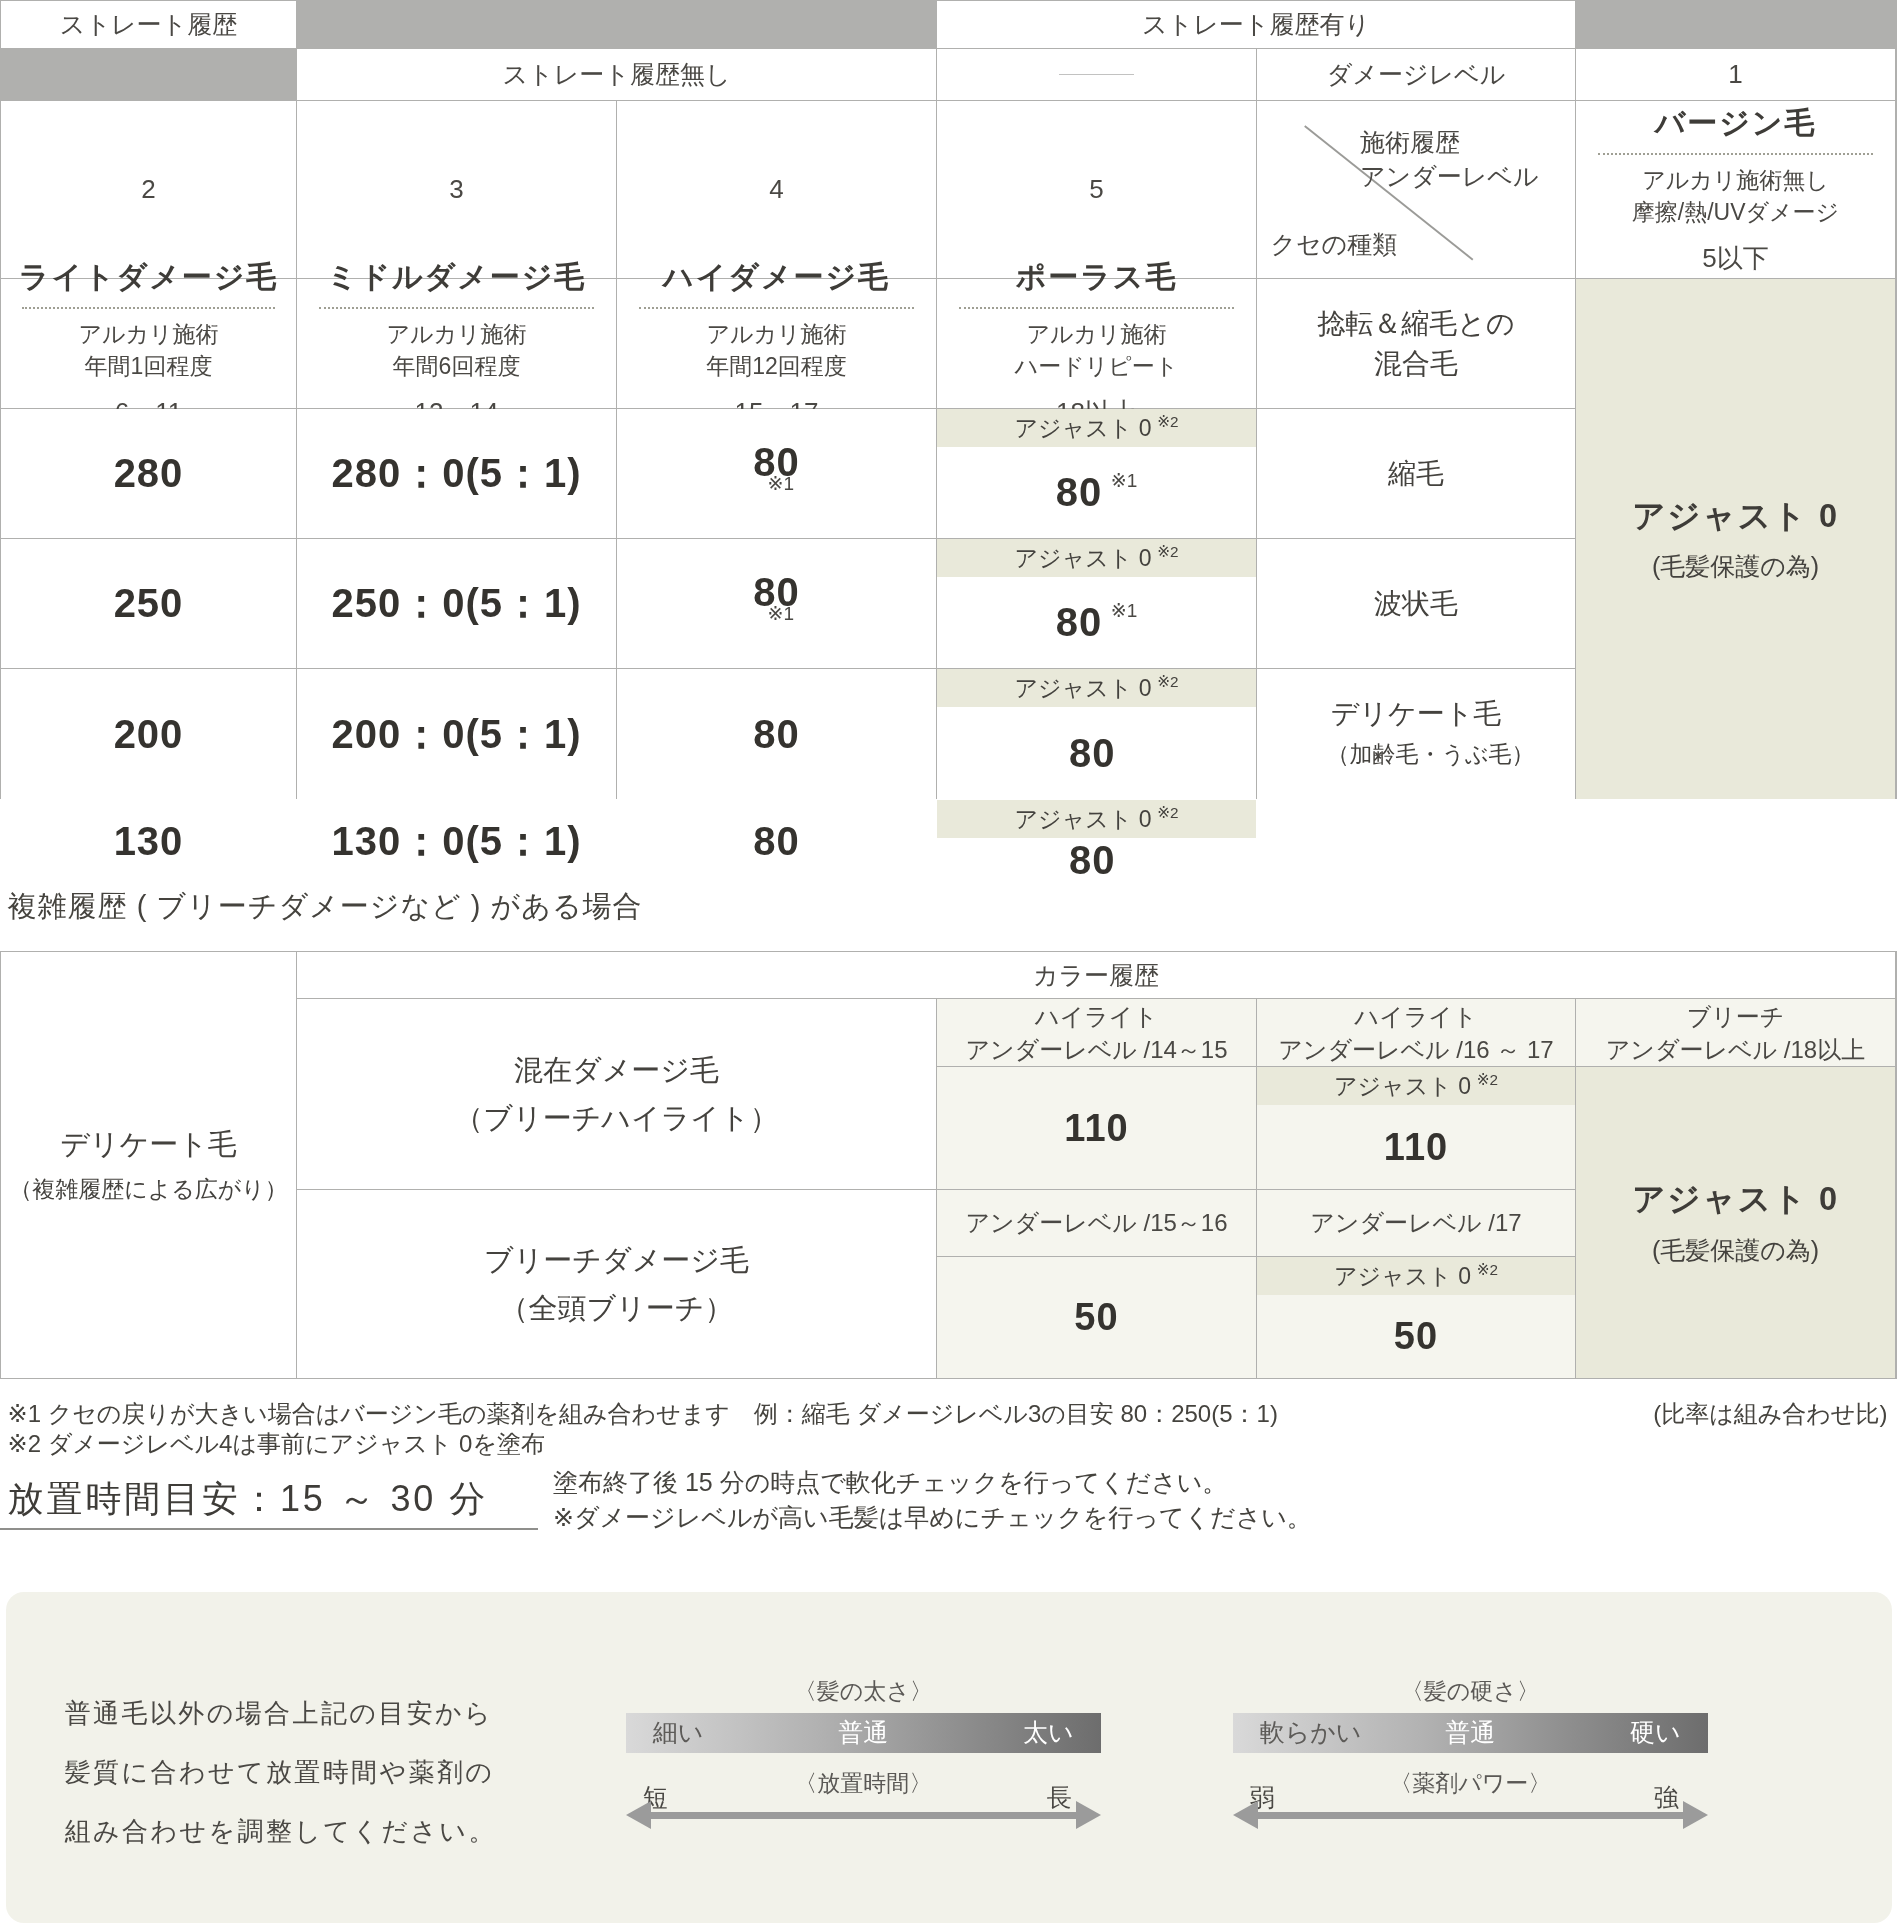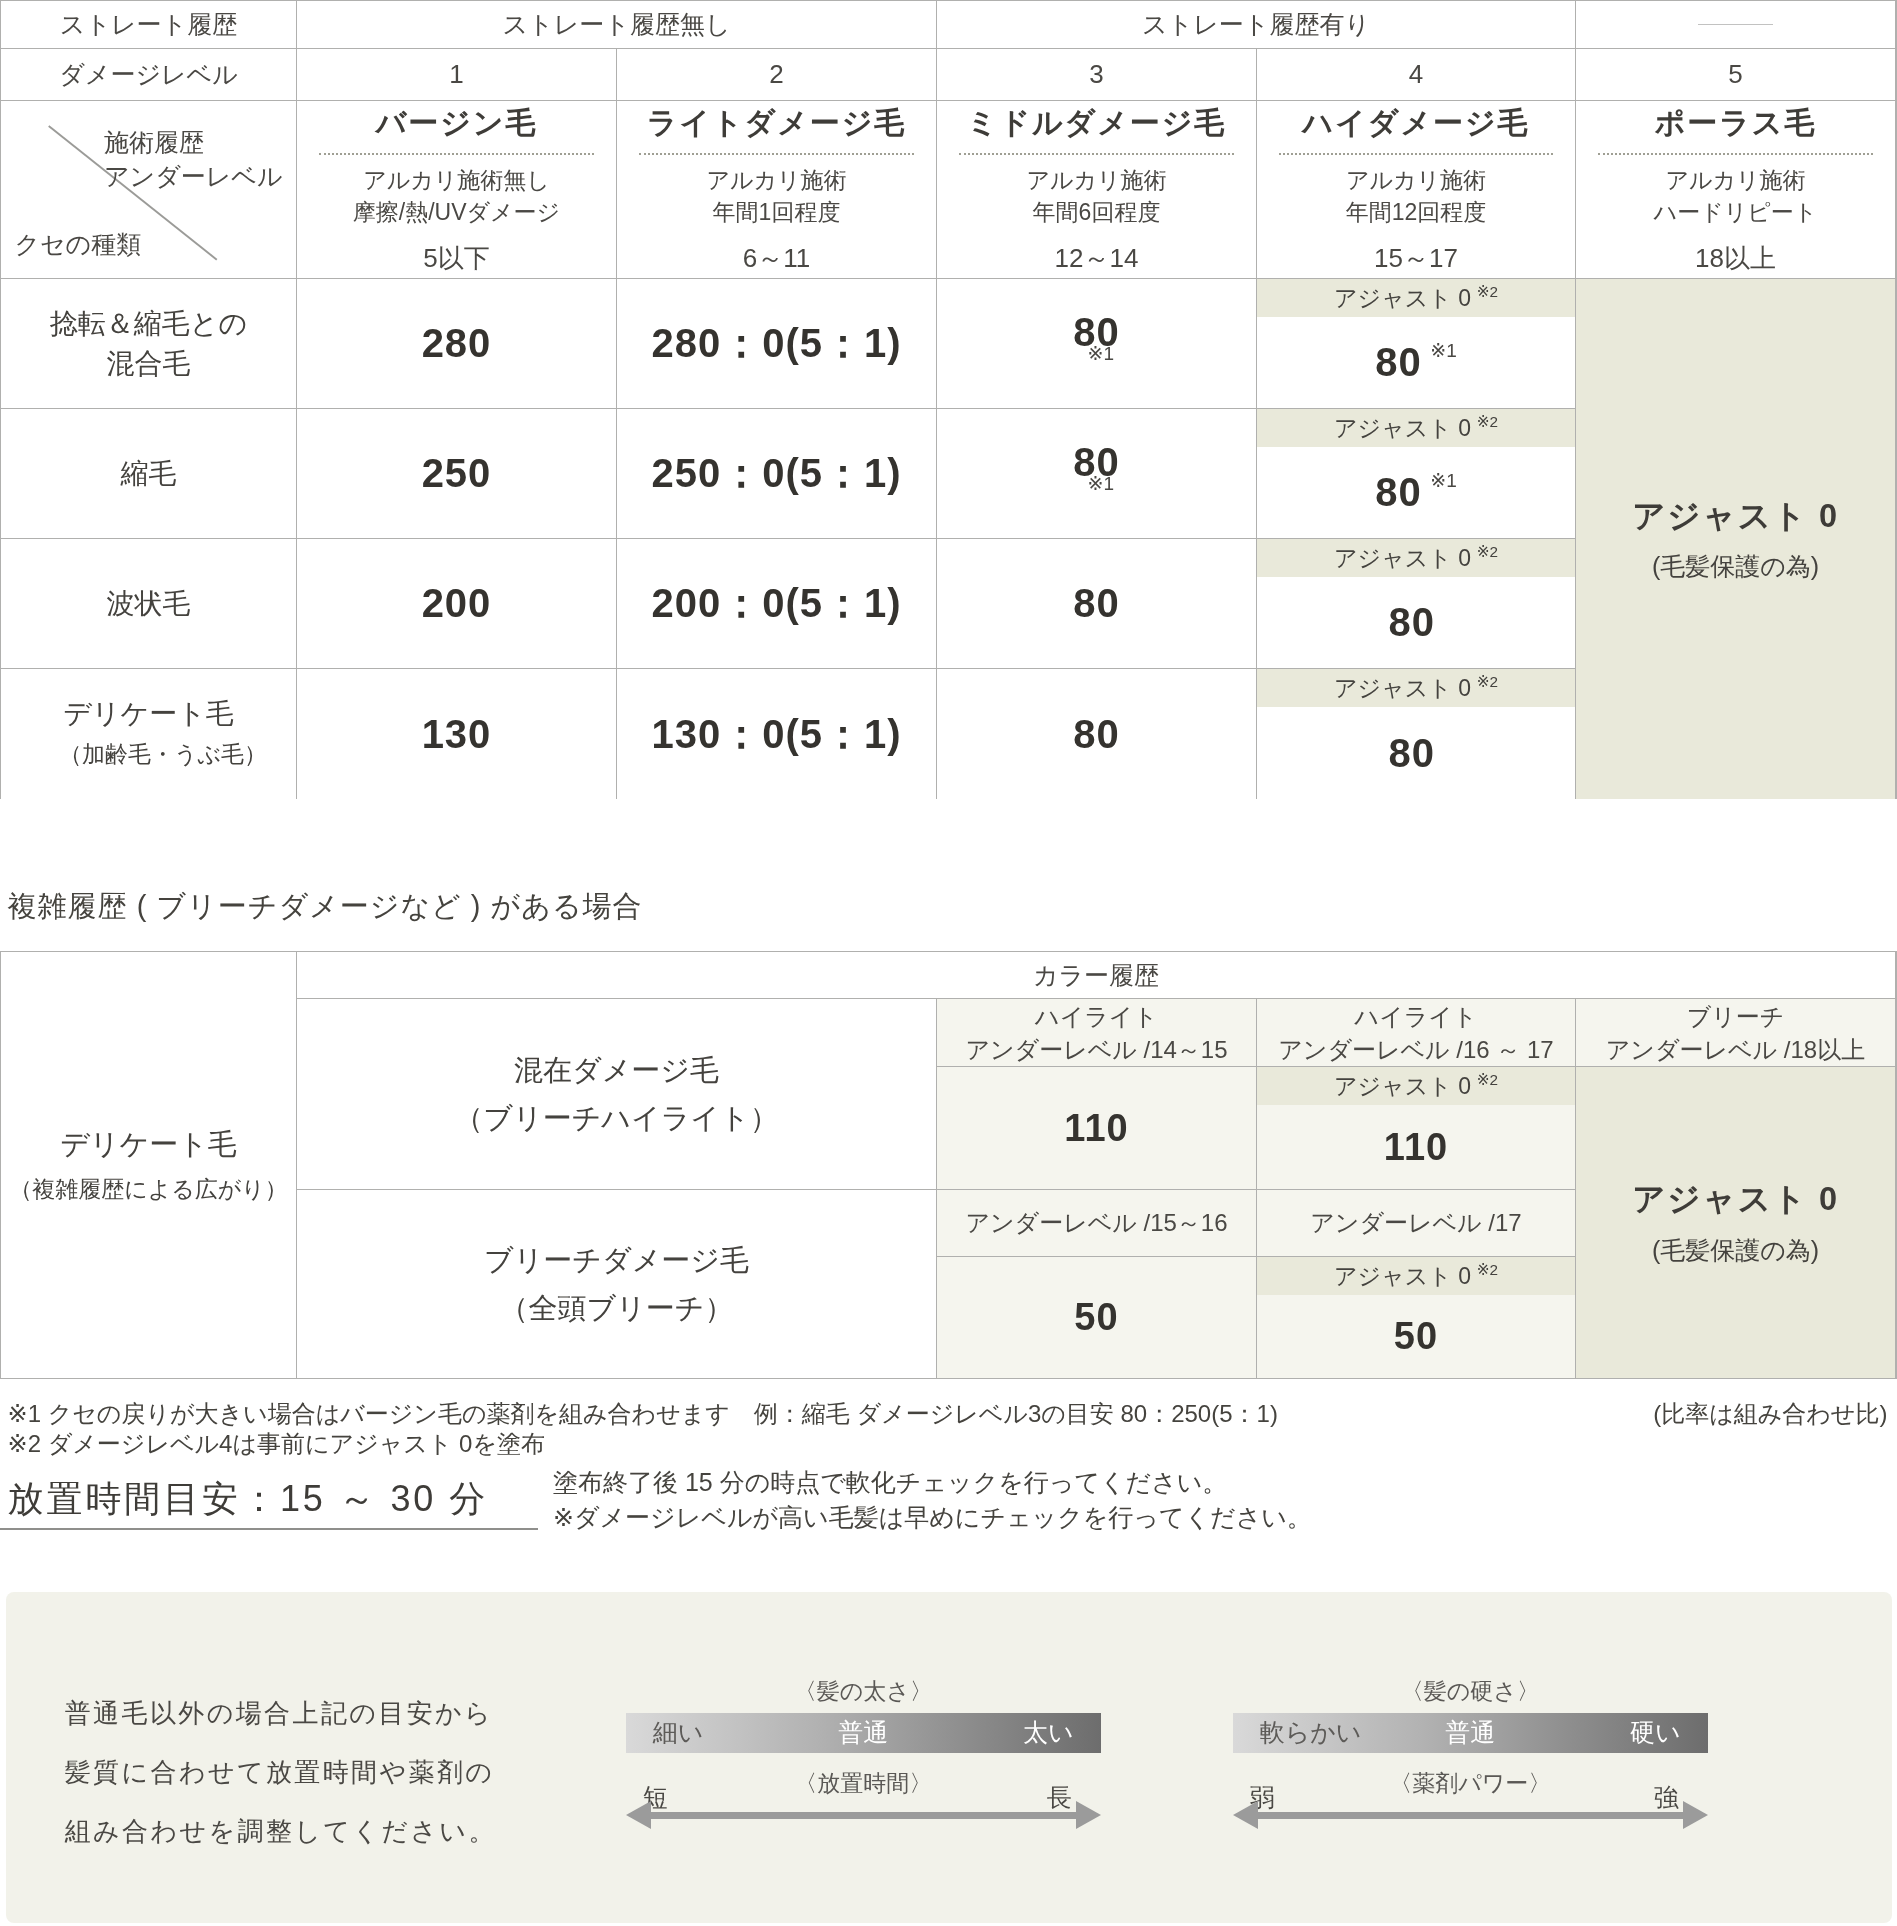--- a/index.html
+++ b/index.html
@@ -56,21 +56,21 @@
   #sec2-heading{top:887px;left:7.6px;font-size:29px;letter-spacing:1px;color:#45433e;}
   #note1{top:1398px;left:7.6px;font-size:24px;color:#45433e;}
   #note2{top:1428px;left:7.6px;font-size:24px;color:#45433e;}
   #ratio-note{top:1398px;right:9.6px;font-size:24px;color:#45433e;}
   #time-title{top:1475px;left:7.6px;font-size:36px;letter-spacing:2.9px;color:#3e3c38;}
   #time-underline{top:1528px;left:0;width:538px;height:1.9px;background:#8f8f8c;}
   #time-note1{top:1466px;left:553px;font-size:25px;color:#45433e;}
   #time-note2{top:1501px;left:553px;font-size:25px;color:#45433e;}
 
   
-  #panel{position:absolute;top:1592px;left:5.7px;width:1886px;height:331px;background:#f2f2ea;border-radius:8px;}
+  #panel{position:absolute;top:1592px;left:5.7px;width:1886px;height:331px;background:#f2f2ea;border-radius:18px;}
   #panel-message{position:absolute;left:59px;top:92px;font-size:26px;font-weight:500;
                  letter-spacing:2.4px;line-height:59px;color:#4a4844;}
   .sg{position:absolute;top:84px;width:475px;}
   #sg1{left:620px;} #sg2{left:1227px;}
   .sg-title{height:29px;text-align:center;font-size:23px;color:#5a5855;}
   .bar{margin-top:7.6px;height:40px;position:relative;
        background:linear-gradient(90deg,#d9d9d9 0%,#b2b2b2 40%,#8f8f8f 70%,#6d6d6d 100%);}
   .bar span{position:absolute;top:0;bottom:0;display:flex;align-items:center;font-size:25px;}
   .bar .bl{left:27px;color:#5d5b58;}
   .bar .bc{left:0;right:0;justify-content:center;color:#ffffff;}
@@ -86,22 +86,22 @@
              border-top:14.3px solid transparent;border-bottom:14.3px solid transparent;border-left:25px solid #9b9b9b;}
 </style>
 </head>
 <body>
 
 <div id="page">
 
   <div id="t1" class="grid">
 
     <div class="c hd">ストレート履歴</div>
+    <div class="c hd span45">ストレート履歴有り</div>
     <div class="c hd span23">ストレート履歴無し</div>
-    <div class="c hd span45">ストレート履歴有り</div>
     <div class="c">
         <div class="dash-line"></div>
       </div>
 
     <div class="c hd">ダメージレベル</div>
     <div class="c lvl">1</div>
     <div class="c lvl">2</div>
     <div class="c lvl">3</div>
     <div class="c lvl">4</div>
     <div class="c lvl">5</div>

